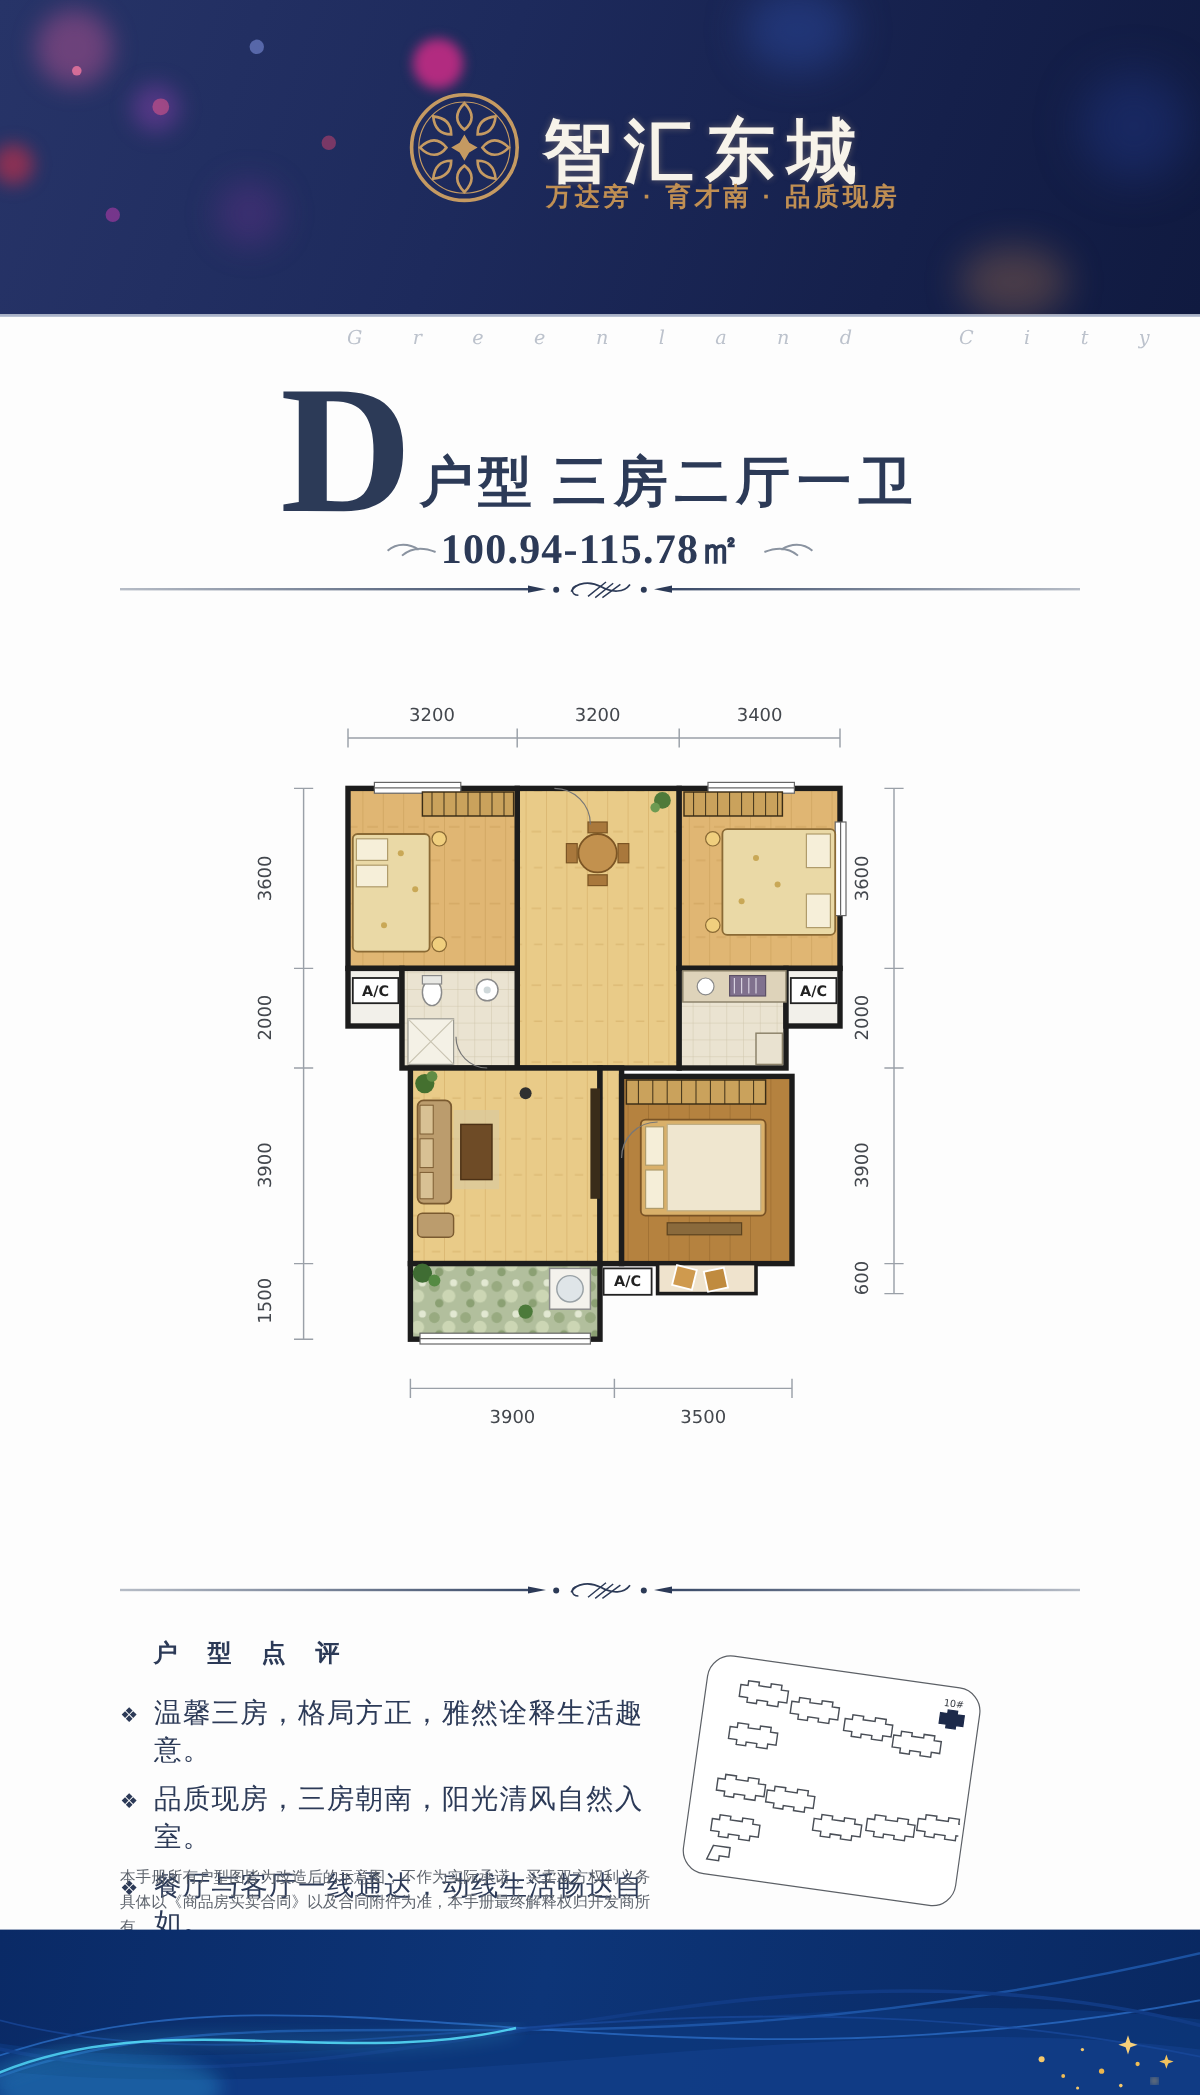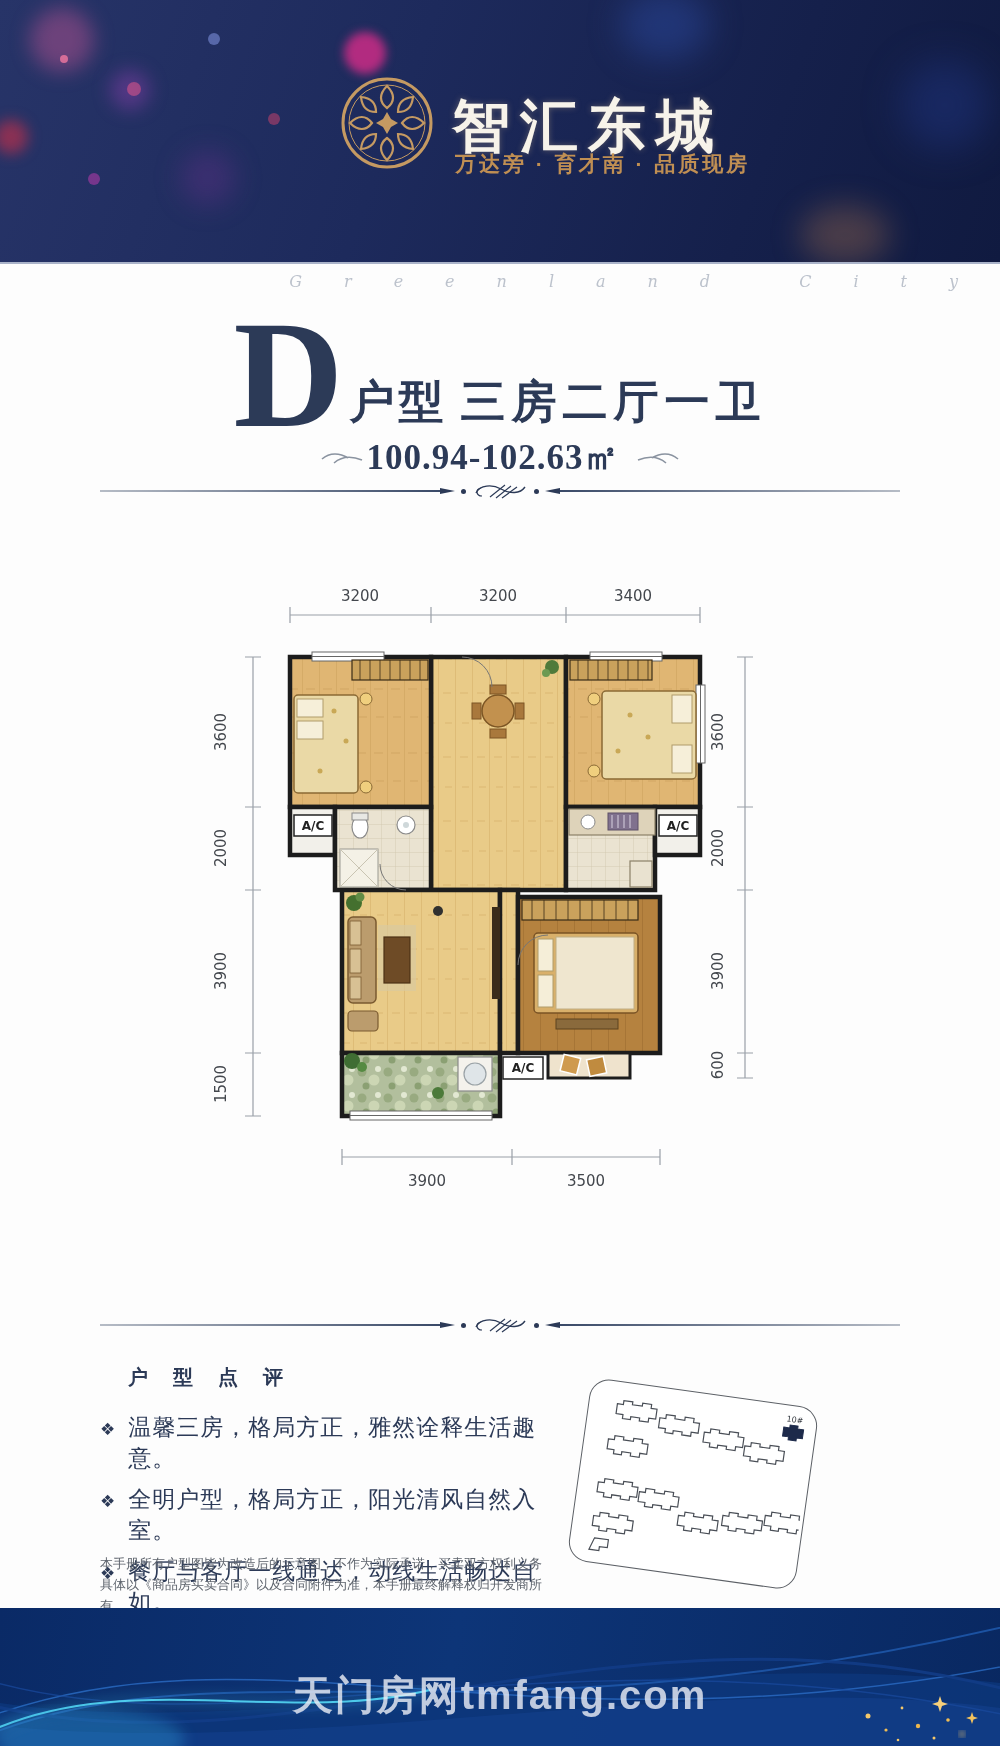--- a/index.html
+++ b/index.html
@@ -111,21 +111,21 @@
   <div class="unit-title">
     <span class="unit-letter">D</span>
     <span class="unit-type">户型</span>
     <span class="unit-rooms">三房二厅一卫</span>
   </div>
 
   <div class="area-row">
     <svg width="44" height="16" viewBox="0 0 44 16">
       <path d="M2,9 C10,2 20,3 28,8 M14,13 C22,6 32,6 42,10" stroke="#8a93a0" stroke-width="1.6" fill="none"></path>
     </svg>
-    <span class="area-text" style="margin-left:-14px;">100.94-102.63㎡</span>
+    <span class="area-text" style="margin-left:-14px;">100.94-115.78㎡</span>
     <svg width="44" height="16" viewBox="0 0 44 16">
       <path d="M2,10 C12,6 22,6 30,13 M16,8 C24,3 34,2 42,9" stroke="#8a93a0" stroke-width="1.6" fill="none"></path>
     </svg>
   </div>
 
   <div class="divider" style="top:482px;">
     <div class="dv-line l"></div>
     <div class="dv-arrow-r"></div>
     <div class="dv-dot"></div>
     <svg width="56" height="18" viewBox="0 0 56 18">
@@ -335,21 +335,21 @@
 
   <div class="review-heading">户 型 点 评</div>
 
   <div class="bullets">
     <div class="bullet">
       <span class="mark">❖</span>
       <span>温馨三房，格局方正，雅然诠释生活趣意。</span>
     </div>
     <div class="bullet">
       <span class="mark">❖</span>
-      <span>全明户型，格局方正，阳光清风自然入室。</span>
+      <span>品质现房，三房朝南，阳光清风自然入室。</span>
     </div>
     <div class="bullet">
       <span class="mark">❖</span>
       <span>餐厅与客厅一线通达，动线生活畅达自如。</span>
     </div>
     <div class="bullet">
       <span class="mark">❖</span>
       <span>客厅、卧室宽敞大方，主人高贵身份不彰自显。</span>
     </div>
   </div>
@@ -405,16 +405,15 @@
         <circle cx="902" cy="100" r="1.4" fill="#f5c86a"></circle>
         <circle cx="918" cy="118" r="2.2" fill="#edb64c"></circle>
         <circle cx="934" cy="130" r="1.5" fill="#f5c86a"></circle>
         <circle cx="948" cy="112" r="1.8" fill="#f0bd55"></circle>
         <circle cx="962" cy="126" r="2.6" fill="#f5c86a" filter="url(#soft)"></circle>
         <circle cx="898" cy="132" r="1.3" fill="#f5c86a"></circle>
         <path d="M940,88 l2,6 6,2 -6,2 -2,6 -2,-6 -6,-2 6,-2 z" fill="#f7d07a"></path>
         <path d="M972,104 l1.5,4.5 4.5,1.5 -4.5,1.5 -1.5,4.5 -1.5,-4.5 -4.5,-1.5 4.5,-1.5 z" fill="#f2c25e"></path>
       </g>
     </svg>
-    <div class="footer-wm">天门房网tmfang.com</div>
   </div>
 
 </div>
 
 </body></html>

